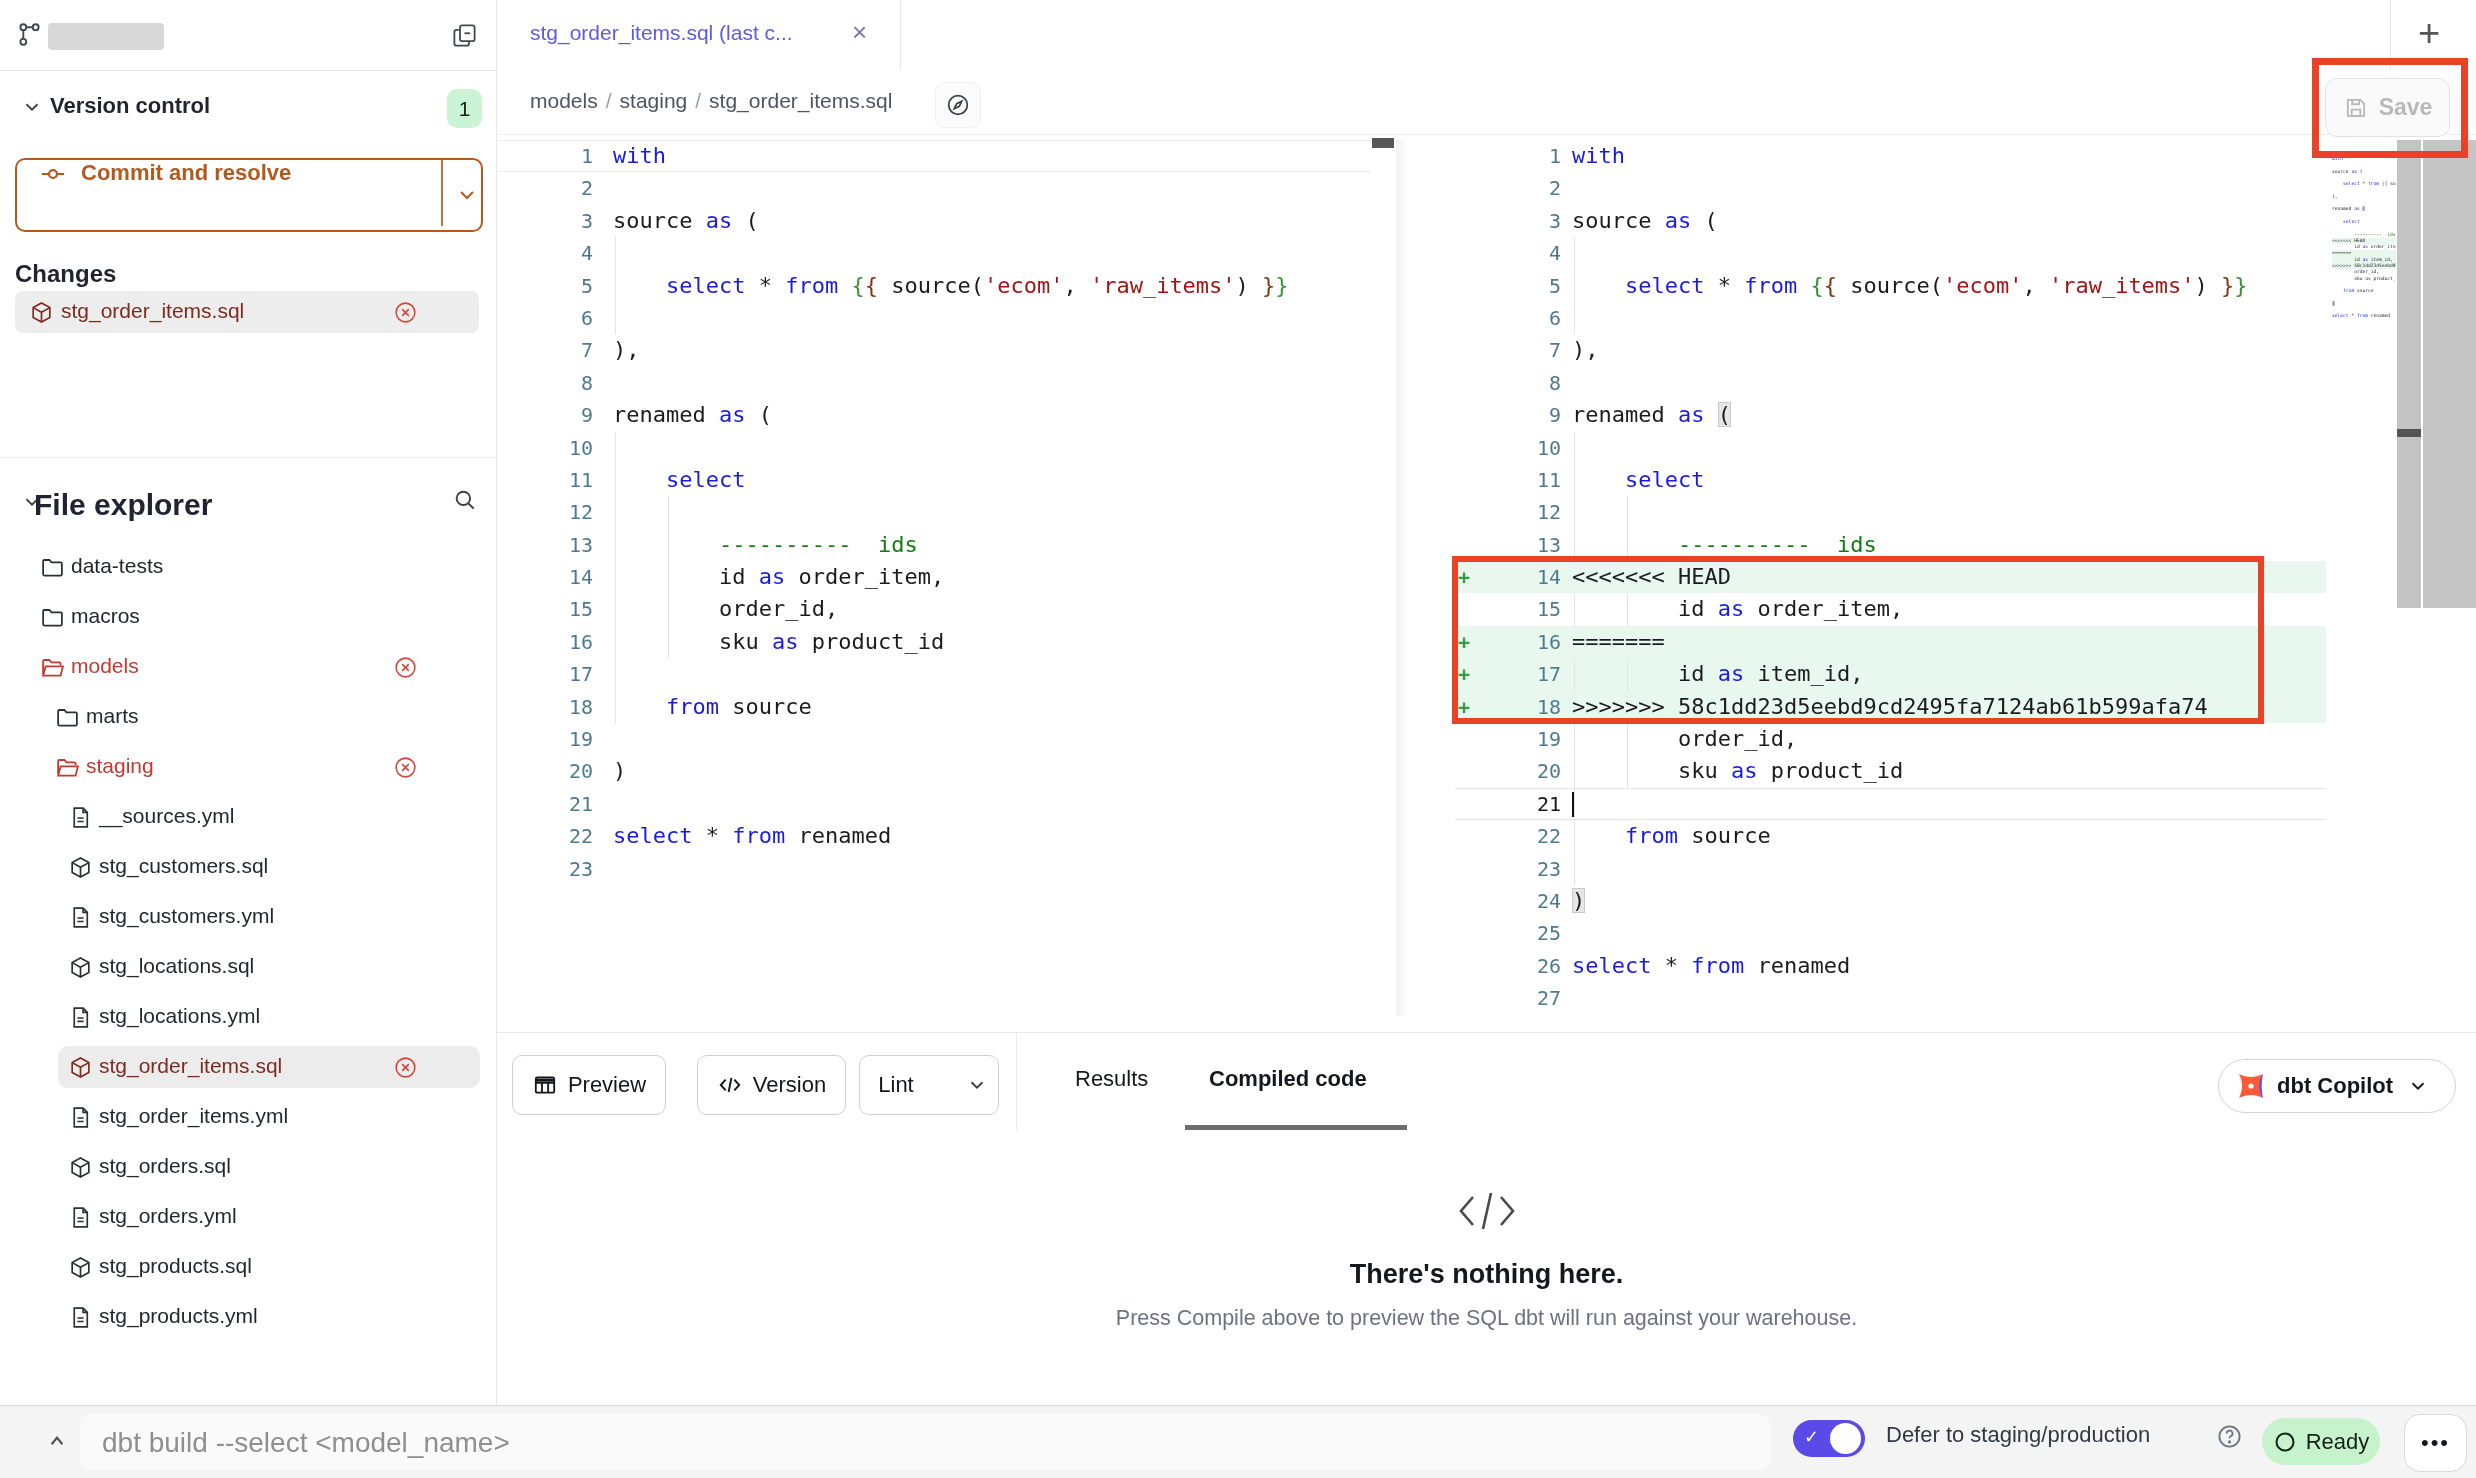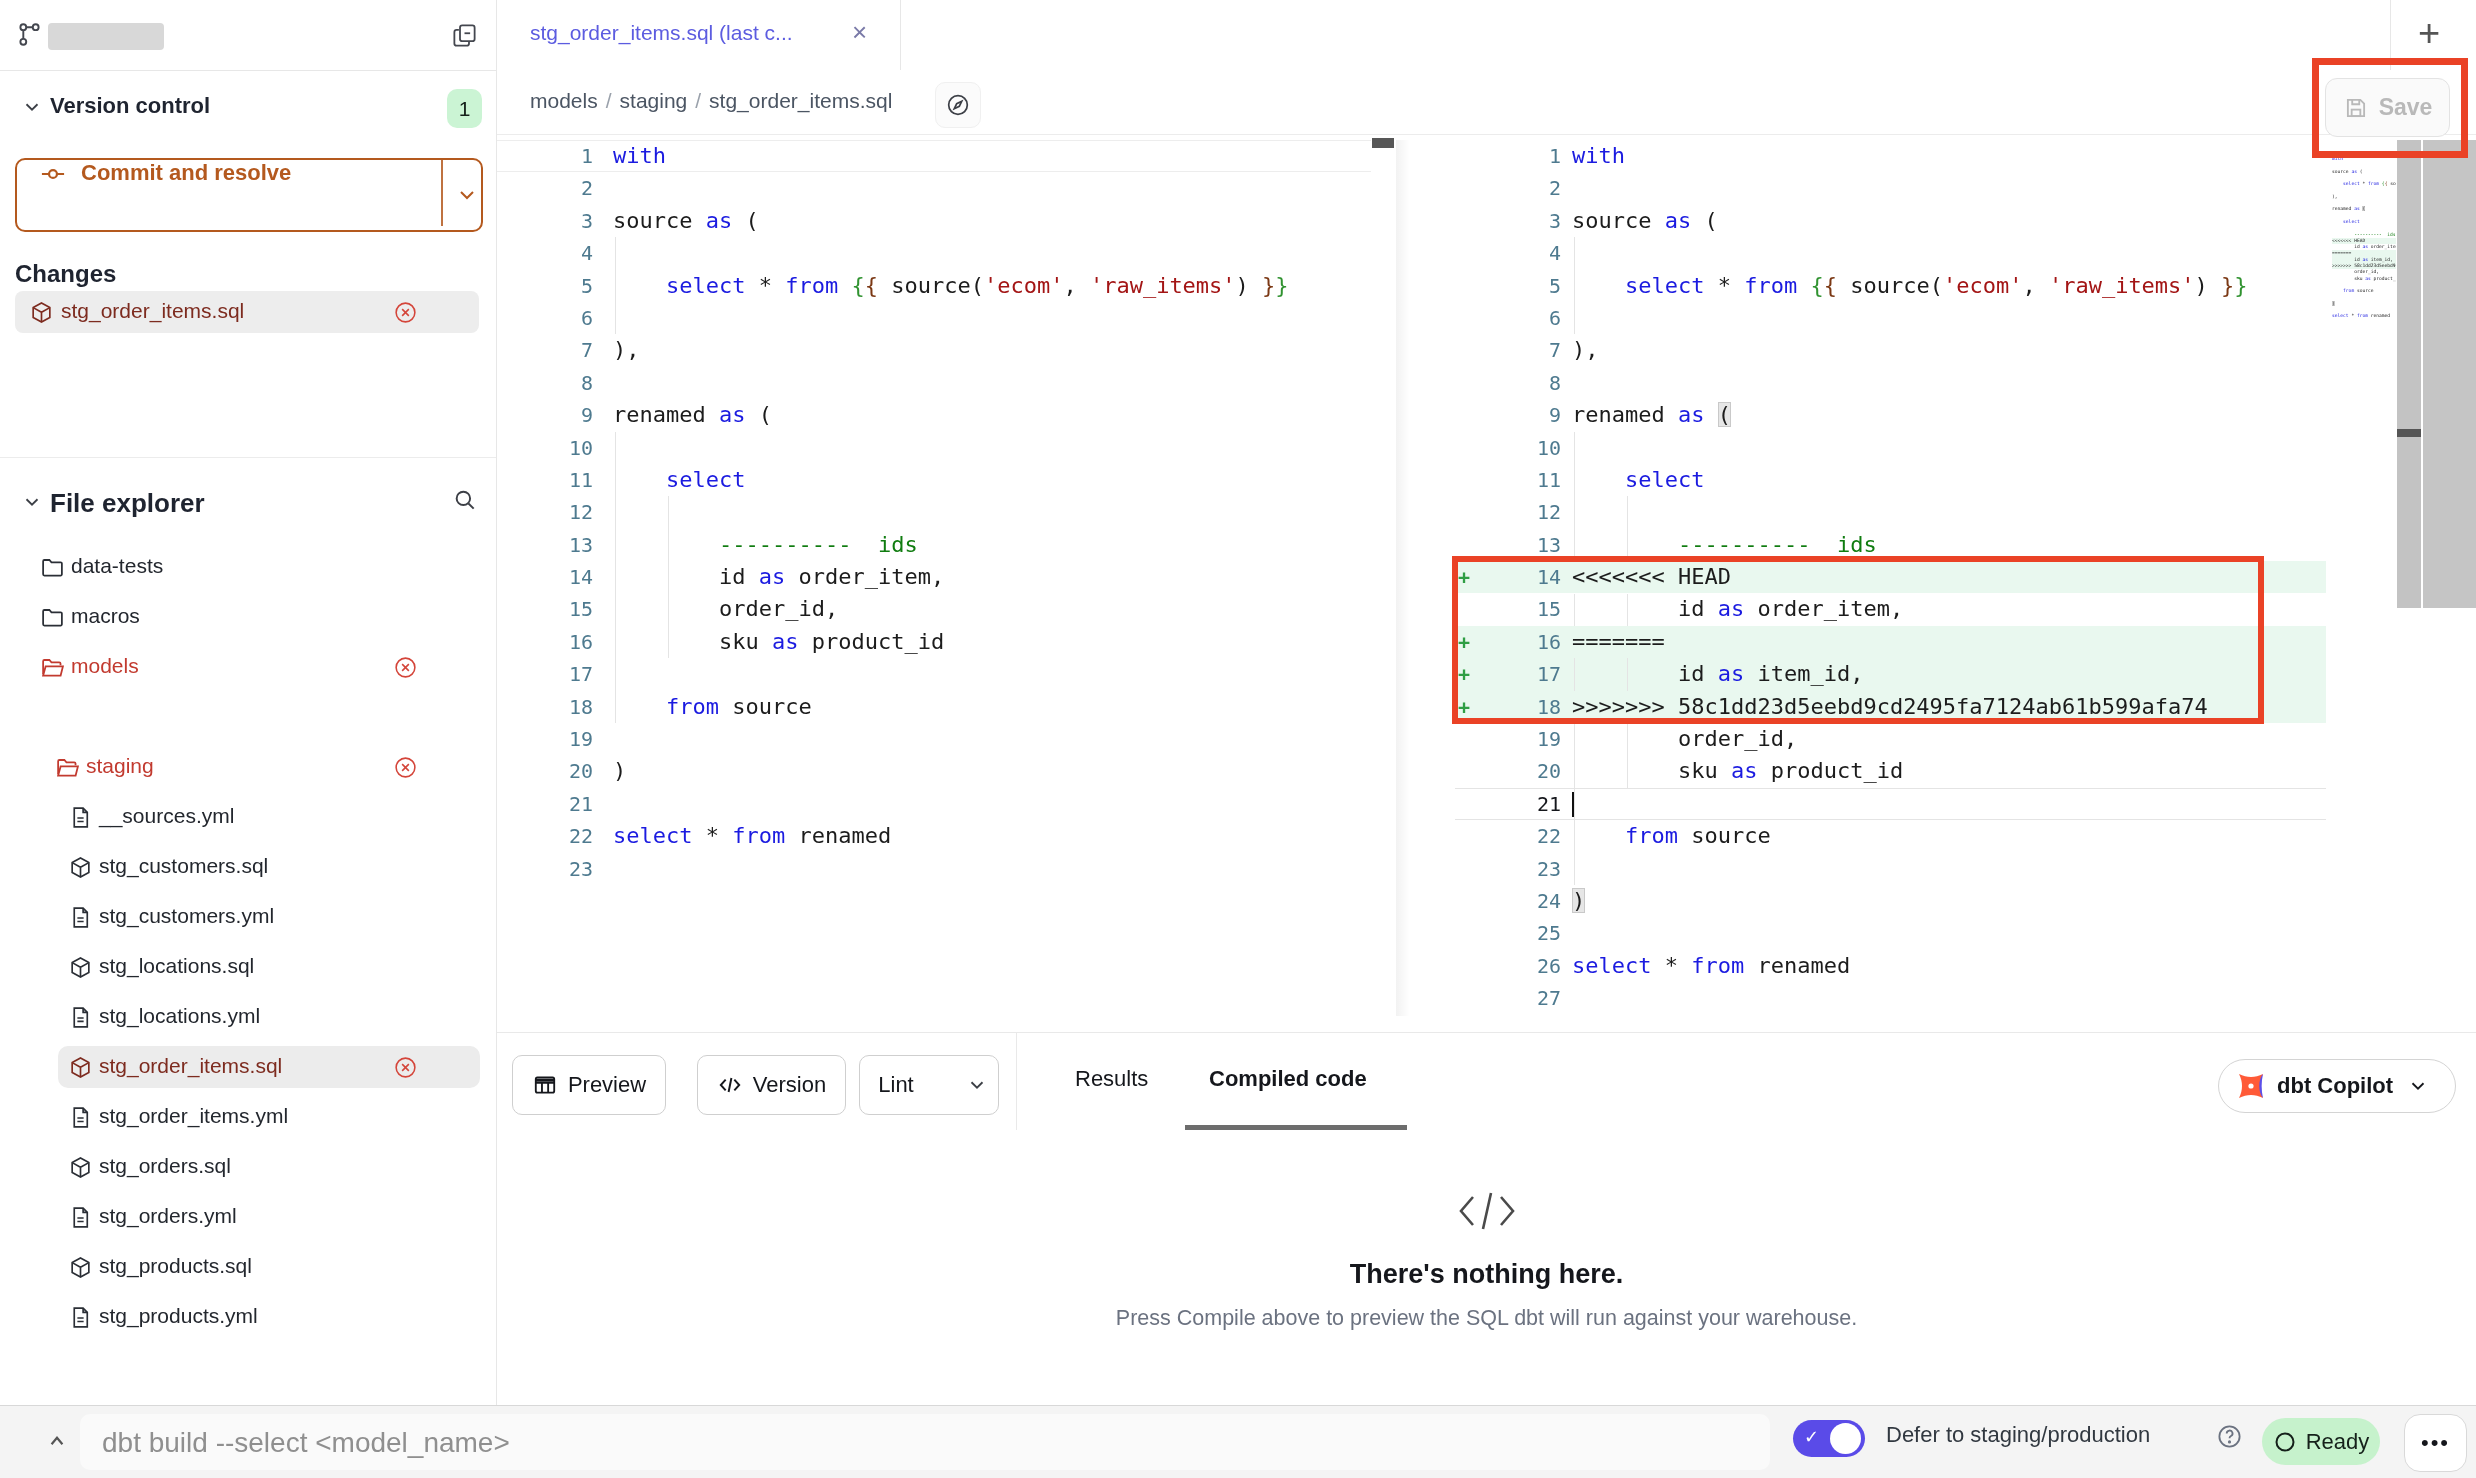--- a/index.html
+++ b/index.html
@@ -26,21 +26,21 @@
   #commit-split{position:absolute;left:424px;top:0;width:2px;height:66px;background:#b4591e;opacity:.85;}
   #commit-caret{position:absolute;left:438px;top:23px;color:#b4591e;}
   #changes-label{left:15px;top:260px;font-size:24px;font-weight:700;}
   #change-item{left:15px;top:291px;width:464px;height:42px;background:#ededed;border-radius:8px;}
   #change-item .ci-icon{position:absolute;left:14px;top:9px;color:#7d2b1f;}
   #change-item .ci-name{position:absolute;left:46px;top:8px;font-size:21px;color:#7d2b1f;}
   #change-item .ci-x{position:absolute;left:378px;top:9px;color:#d4453a;}
   #vc-sep{left:0;top:457px;width:496px;height:1px;background:#ececec;}
 
   #fe-chevron{left:21px;top:491px;color:#3c3f46;}
-  #fe-title{left:50px;top:488px;font-size:26px;font-weight:700;}
+  #fe-title{left:34px;top:488px;font-size:30px;font-weight:700;}
   #fe-search{left:452px;top:487px;color:#3c3f46;}
   #file-tree{left:0;top:542px;width:496px;height:863px;}
   .frow{position:absolute;left:0;width:496px;height:50px;cursor:pointer;}
   .frow .sel{position:absolute;left:58px;top:4px;width:422px;height:42px;background:#ececec;border-radius:10px;}
   .frow .fico{position:absolute;top:13px;color:#2b2f36;}
   .frow .flabel{position:absolute;top:12px;font-size:21px;color:#23272e;white-space:nowrap;}
   .frow.red .fico,.frow.red .flabel{color:#c23a2f;}
   .frow.seldark .fico,.frow.seldark .flabel{color:#7d2b1f;}
   .frow .fx{position:absolute;left:393px;top:13px;color:#d4453a;}
 
@@ -242,20 +242,28 @@
             </svg>
           </span>
           <span class="flabel" style="left: 71px;">models</span>
           <span class="fx">
             <svg width="25" height="25" viewBox="0 0 24 24" fill="none" stroke="currentColor" stroke-width="1.5">
               <circle cx="12" cy="12" r="9"></circle>
               <path d="M8.8 8.8 l6.4 6.4 M15.2 8.8 l-6.4 6.4"></path>
             </svg>
           </span>
         </div>
+        <div class="frow" style="top: 150px;">
+          <span class="fico" style="left: 55px;">
+            <svg width="25" height="25" viewBox="0 0 24 24" fill="none" stroke="currentColor" stroke-width="1.7">
+              <path d="M3 18.5 V6 a1.2 1.2 0 0 1 1.2-1.2 h4.8 l2 2.2 h8.8 A1.2 1.2 0 0 1 21 8.2 v10.3 a1.2 1.2 0 0 1-1.2 1.2 H4.2 A1.2 1.2 0 0 1 3 18.5 Z"></path>
+            </svg>
+          </span>
+          <span class="flabel" style="left: 86px;">marts</span>
+        </div>
         <div class="frow red" style="top: 200px;">
           <span class="fico" style="left: 55px;">
             <svg width="25" height="25" viewBox="0 0 24 24" fill="none" stroke="currentColor" stroke-width="1.7">
               <path d="M3 18.5 V6 a1.2 1.2 0 0 1 1.2-1.2 h4.8 l2 2.2 h7.5 a1.2 1.2 0 0 1 1.2 1.2 v1.6"></path>
               <path d="M3 19.7 L5.4 11 H22 l-2.2 8.7 Z"></path>
             </svg>
           </span>
           <span class="flabel" style="left: 86px;">staging</span>
           <span class="fx">
             <svg width="25" height="25" viewBox="0 0 24 24" fill="none" stroke="currentColor" stroke-width="1.5">

